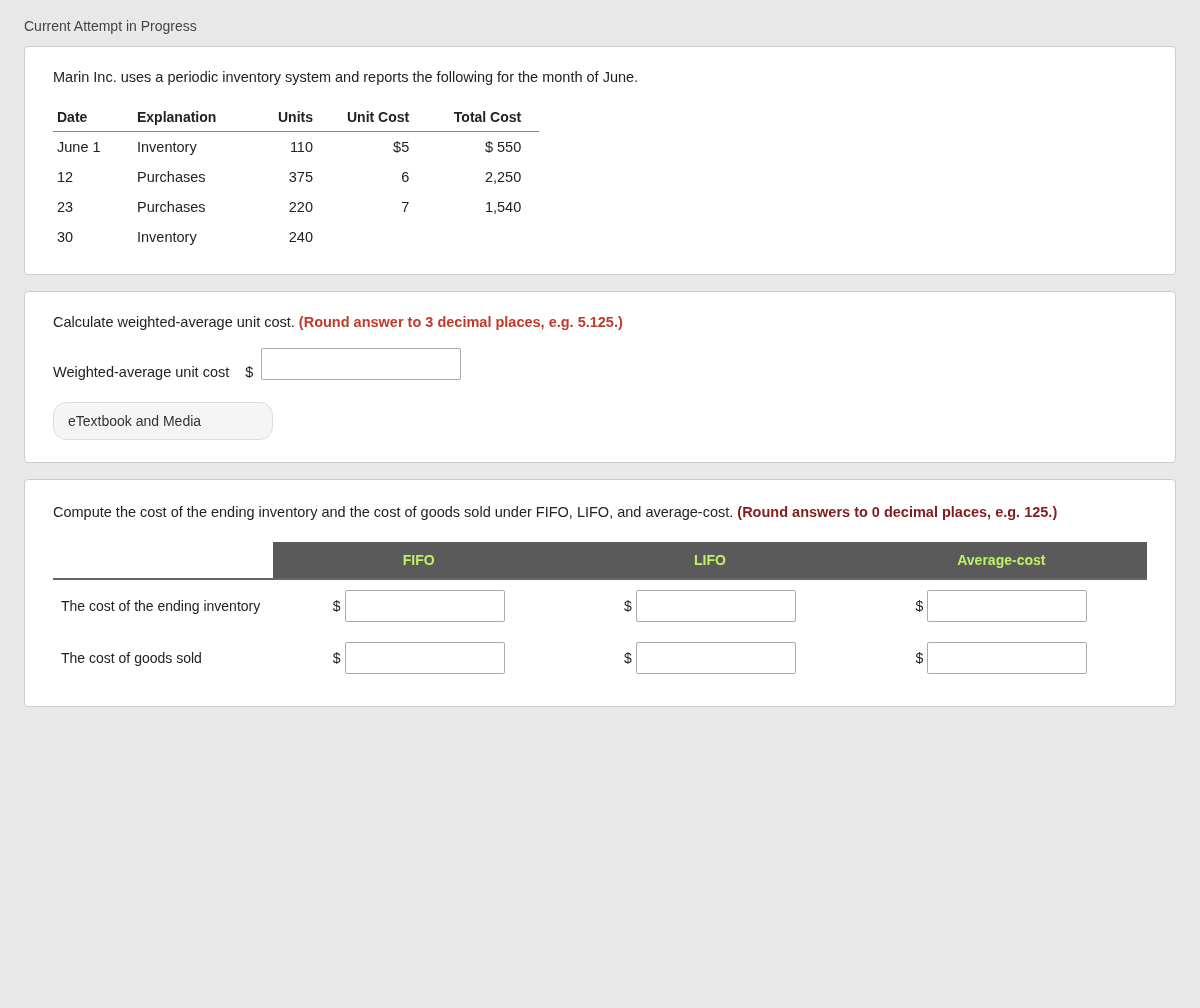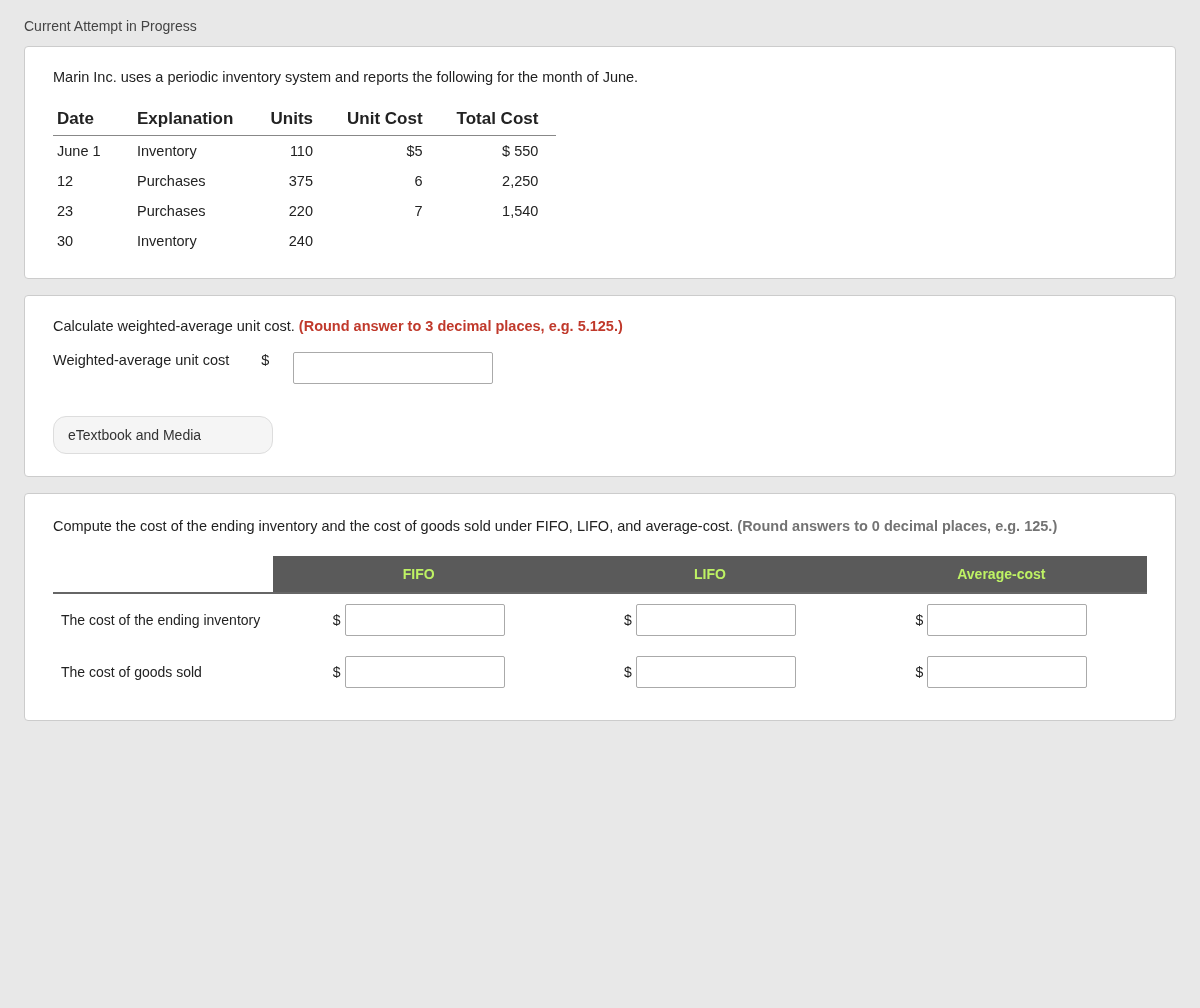--- a/index.html
+++ b/index.html
@@ -33,21 +33,21 @@
     }
     
     table.inventory-table {
       border-collapse: collapse;
       width: auto;
       min-width: 480px;
     }
     table.inventory-table th {
       text-align: left;
       font-weight: 600;
-      font-size: 17px;
+      font-size: 14px;
       padding: 6px 18px 6px 4px;
       border-bottom: 1px solid #888;
     }
     table.inventory-table td {
       padding: 7px 18px 7px 4px;
       font-size: 14.5px;
       color: #222;
     }
     table.inventory-table th:first-child,
     table.inventory-table td:first-child {
@@ -86,23 +86,23 @@
       font-size: 14.5px;
       margin-bottom: 18px;
       color: #222;
     }
     .weighted-description .round-note {
       color: #c0392b;
       font-weight: 700;
     }
     .weighted-input-row {
       display: flex;
-      align-items: flex-start;
-      gap: 24px;
-      margin-bottom: 32px;
+      align-items: flex-end;
+      gap: 8px;
+      margin-bottom: 22px;
     }
     .weighted-input-label {
       font-size: 14.5px;
       color: #222;
       margin-right: 8px;
     }
     .dollar-sign {
       font-size: 14.5px;
       color: #222;
     }
@@ -133,21 +133,21 @@
       padding: 22px 28px;
       margin-bottom: 16px;
     }
     .compute-description {
       font-size: 14.5px;
       color: #222;
       margin-bottom: 18px;
       line-height: 1.5;
     }
     .compute-description .round-note {
-      color: #737373;
+      color: #7f1d1d;
       font-weight: 700;
     }
     .compute-table {
       width: 100%;
       border-collapse: collapse;
     }
     .compute-table thead tr th {
       background: #5a5a5a;
       color: #bef264;
       font-weight: 600;

